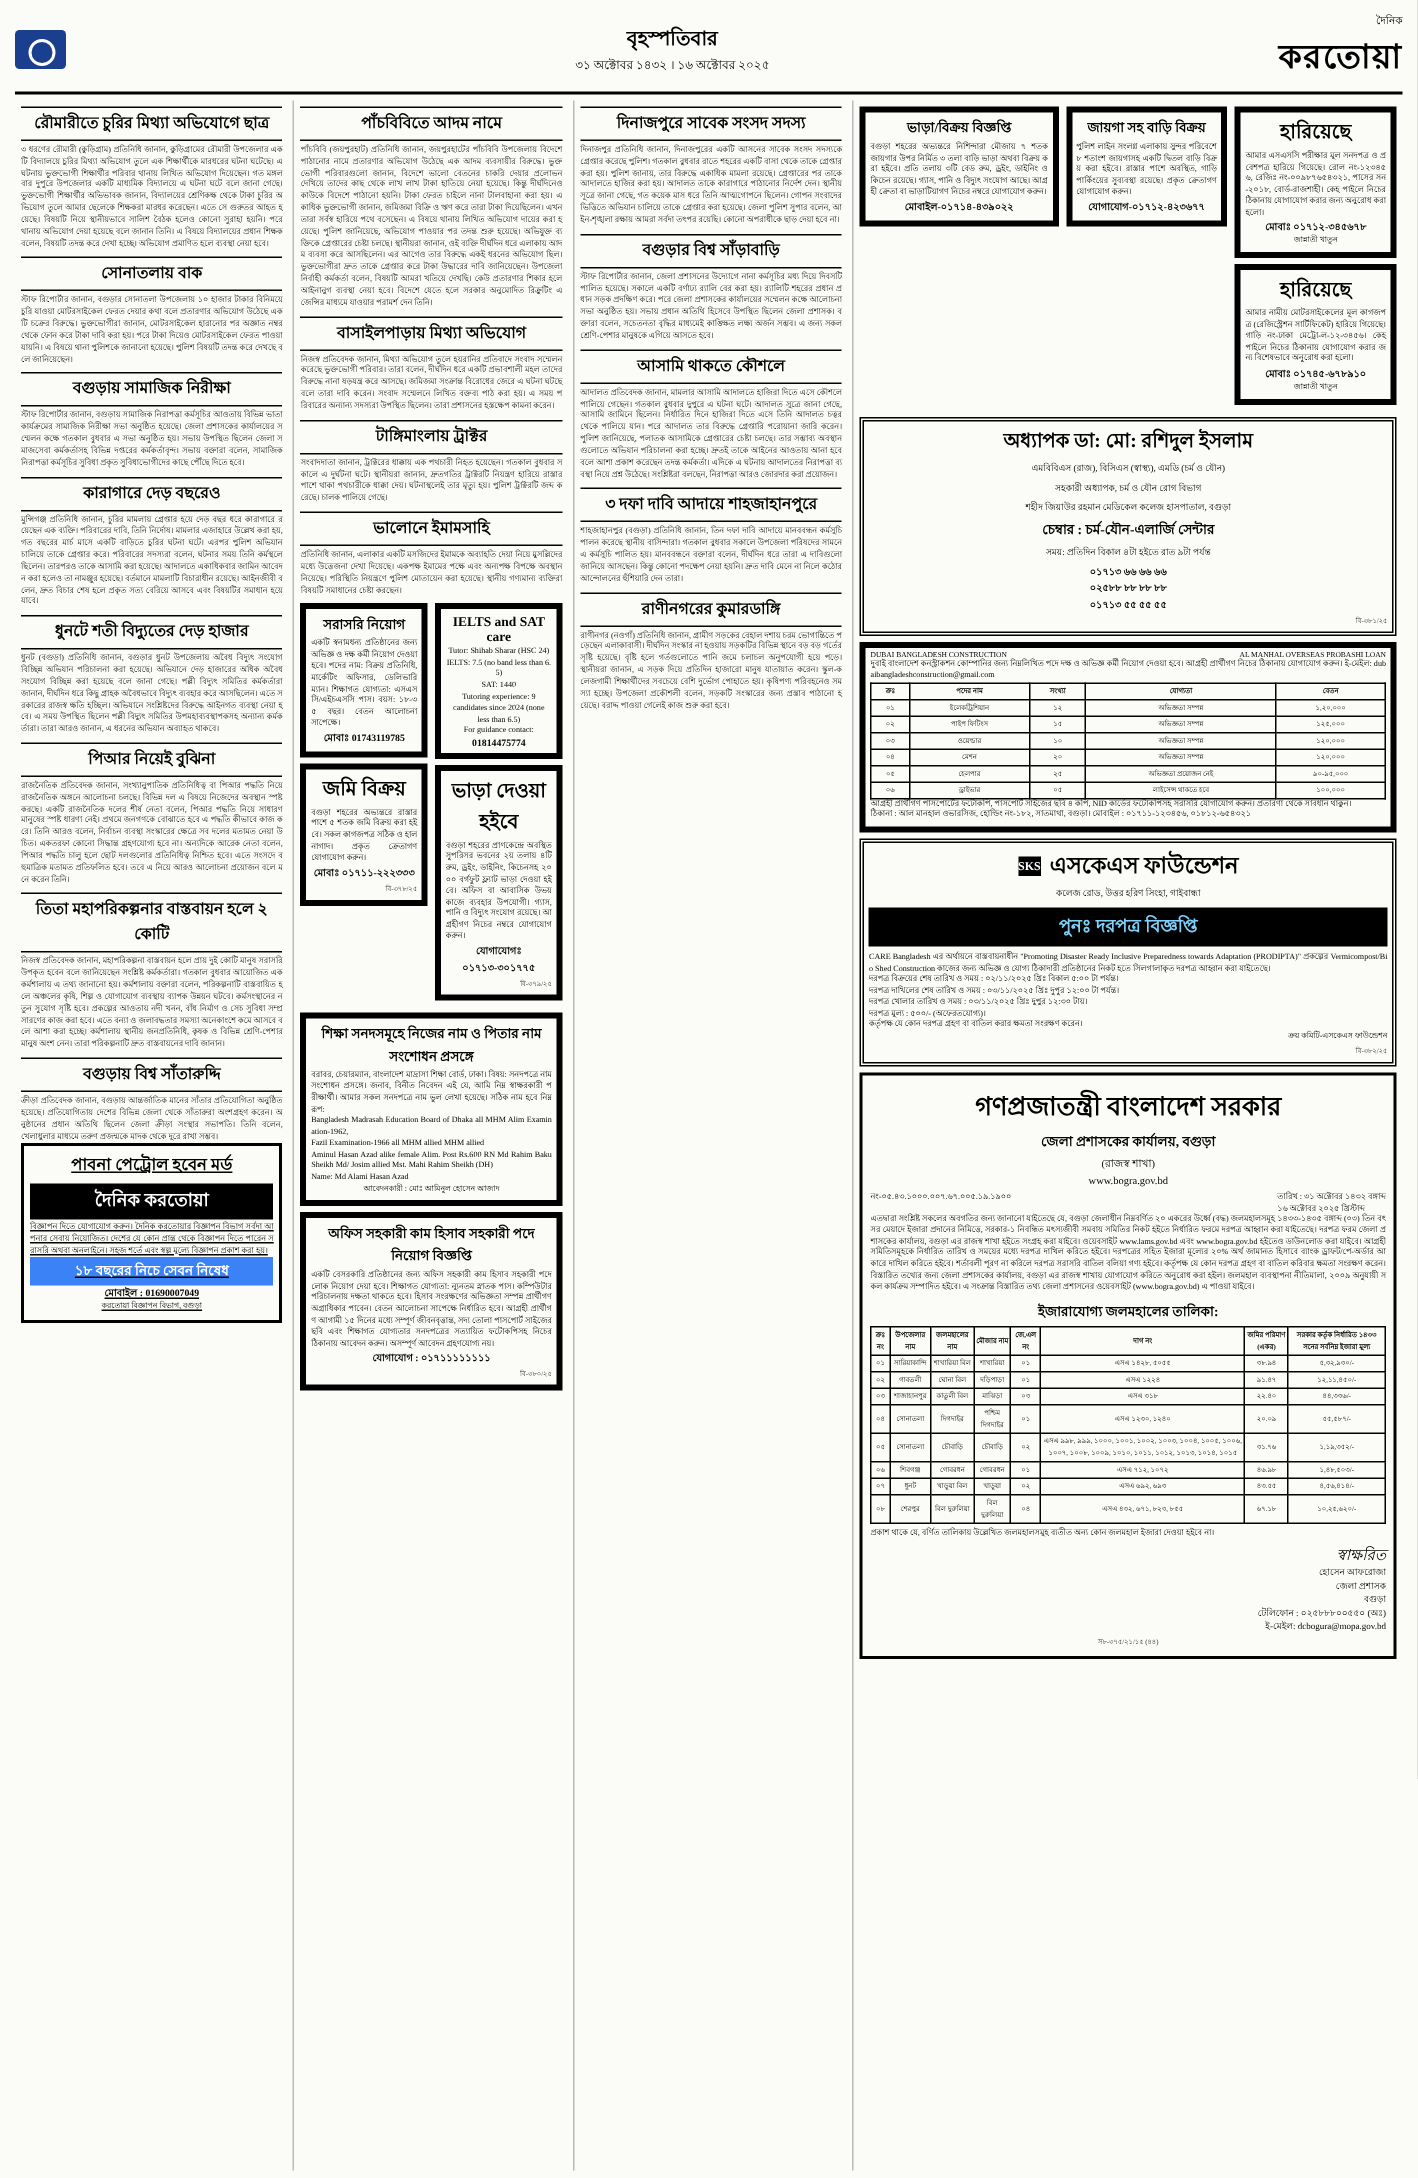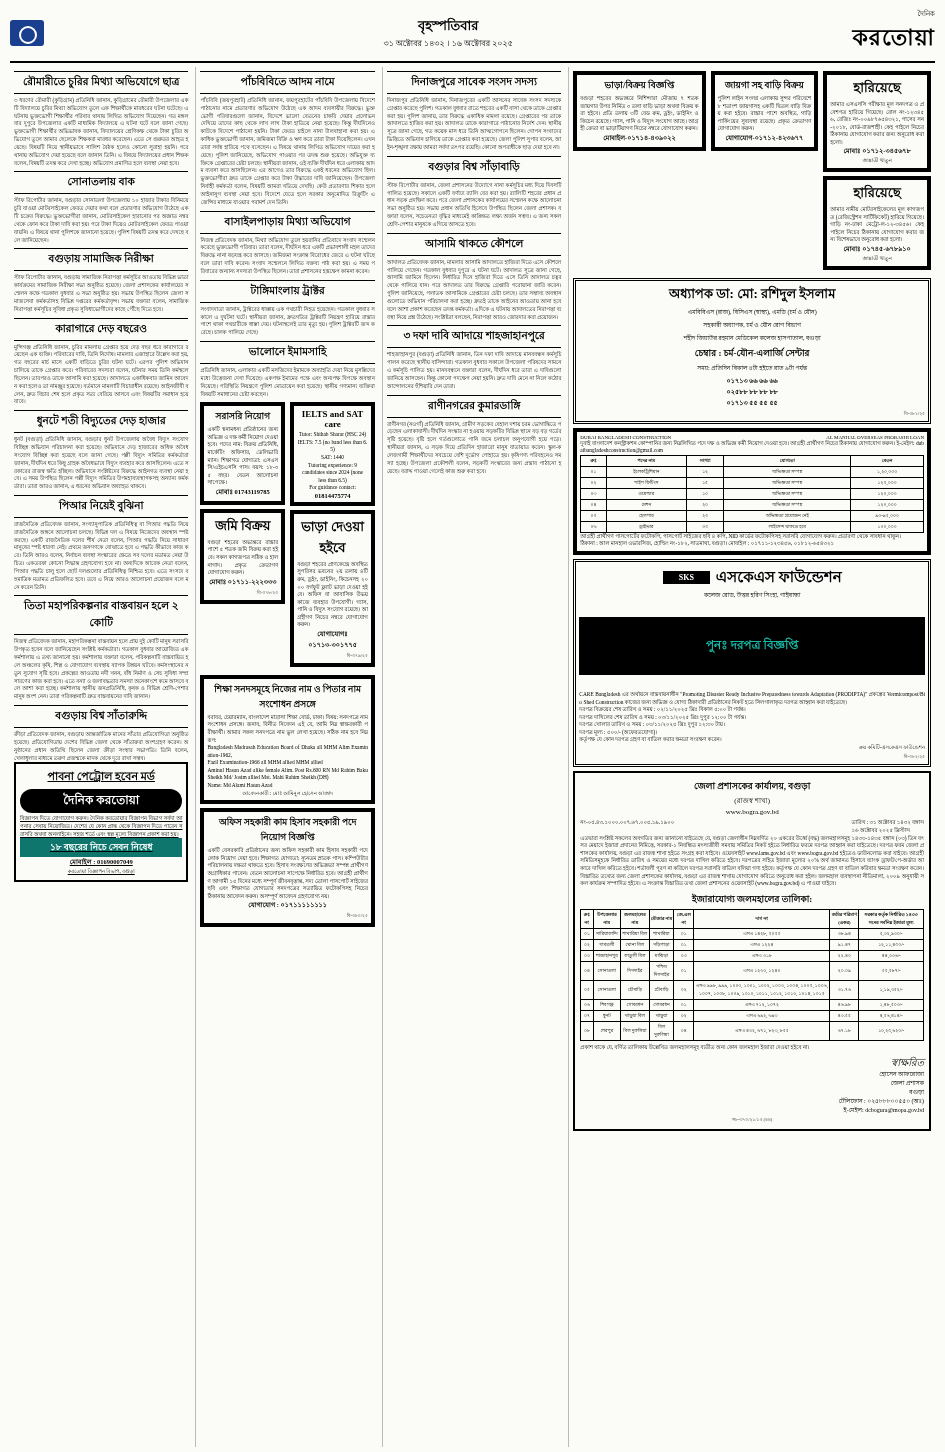--- a/index.html
+++ b/index.html
@@ -27,30 +27,30 @@
   .ad-body{font-size:5.4px;line-height:1.4;text-align:justify;word-break:break-all;}
   .ad-center{text-align:center;}
   .ref{font-size:4.5px;text-align:right;margin-top:2px;color:#333;}
   .wide{display:flex;gap:5px;}
   table.t{width:100%;border-collapse:collapse;font-size:4.6px;}
   table.t td,table.t th{border:1px solid #000;padding:1px;text-align:center;}
   .gov{border:2px solid #000;padding:5px;margin-top:4px;}
   .gov h1{font-size:17px;text-align:center;margin:2px 0;font-weight:bold;}
   .gov h2{font-size:9px;text-align:center;margin:1px 0;font-weight:bold;}
   .gov h3{font-size:7px;text-align:center;margin:1px 0;font-weight:normal;}
-  .banner{background:#000;color:#14b8a6;text-align:center;font-size:12px;font-weight:bold;padding:19px;margin:16px 0;}
+  .banner{background:#000;color:#7dd3fc;text-align:center;font-size:12px;font-weight:bold;padding:3px;margin:4px 0;}
   .sig{text-align:right;font-size:6px;margin-top:4px;line-height:1.5;}
   .twocolsmall{display:flex;gap:4px;font-size:5px;}
-  .blk{background:#000;color:#fff;padding:2px 16px;display:inline-block;font-size:8px;font-weight:bold;}
+  .blk{background:#000;color:#fff;padding:2px 0;display:inline-block;font-size:8px;font-weight:bold;}
   .centered-small{font-size:5.2px;text-align:center;line-height:1.5;}
   .phone{font-size:6.5px;font-weight:bold;text-align:center;}
   .petrol{border:2px solid #000;padding:4px;text-align:center;text-decoration:underline;}
   .petrol .big{font-size:11px;font-weight:bold;}
-  .petrol .blkbar{background:#000;color:#fff;font-size:12px;font-weight:bold;padding:2px;margin:2px 0;border-radius:12px;}
-  .lic{font-size:9px;font-weight:bold;text-align:center;background:#0f766e;color:#fff;padding:2px;}
+  .petrol .blkbar{background:#000;color:#fff;font-size:12px;font-weight:bold;padding:2px;margin:2px 0;}
+  .lic{font-size:9px;font-weight:bold;text-align:center;background:#3b82f6;color:#fff;padding:2px;}
 </style>
 </head>
 <body>
 
 <div class="page">
 
   <div class="masthead">
     <div class="logo-box"></div>
     <div class="mh-center">
       <div class="day">বৃহস্পতিবার</div>
@@ -304,20 +304,21 @@
         <div class="ad-body">দরপত্র বিক্রয়ের শেষ তারিখ ও সময় : ০২/১১/২০২৫ খ্রিঃ বিকাল ৫:০০ টা পর্যন্ত।</div>
         <div class="ad-body">দরপত্র দাখিলের শেষ তারিখ ও সময় : ০৩/১১/২০২৫ খ্রিঃ দুপুর ১২:০০ টা পর্যন্ত।</div>
         <div class="ad-body">দরপত্র খোলার তারিখ ও সময় : ০৩/১১/২০২৫ খ্রিঃ দুপুর ১২:৩০ টায়।</div>
         <div class="ad-body">দরপত্র মূল্য : ৫০০/- (অফেরতযোগ্য)।</div>
         <div class="ad-body">কর্তৃপক্ষ যে কোন দরপত্র গ্রহণ বা বাতিল করার ক্ষমতা সংরক্ষণ করেন।</div>
         <div class="centered-small" style="text-align:right">ক্রয় কমিটি-এসকেএস ফাউন্ডেশন</div>
         <div class="ref">বি-৩৮২/২৫</div>
       </div>
 
       <div class="gov">
+        <h1>গণপ্রজাতন্ত্রী বাংলাদেশ সরকার</h1>
         <h2>জেলা প্রশাসকের কার্যালয়, বগুড়া</h2>
         <h3>(রাজস্ব শাখা)</h3>
         <h3>www.bogra.gov.bd</h3>
         <div style="display:flex;justify-content:space-between;font-size:5.4px;margin-top:3px;">
           <div>নং-০৫.৪৩.১০০০.০০৭.৬৭.০০৫.১৯.১৯০০</div>
           <div>
             <div>তারিখ : ৩১ অক্টোবর ১৪৩২ বঙ্গাব্দ</div>
             <div>১৬ অক্টোবর ২০২৫ খ্রিস্টাব্দ</div>
           </div>
         </div>

